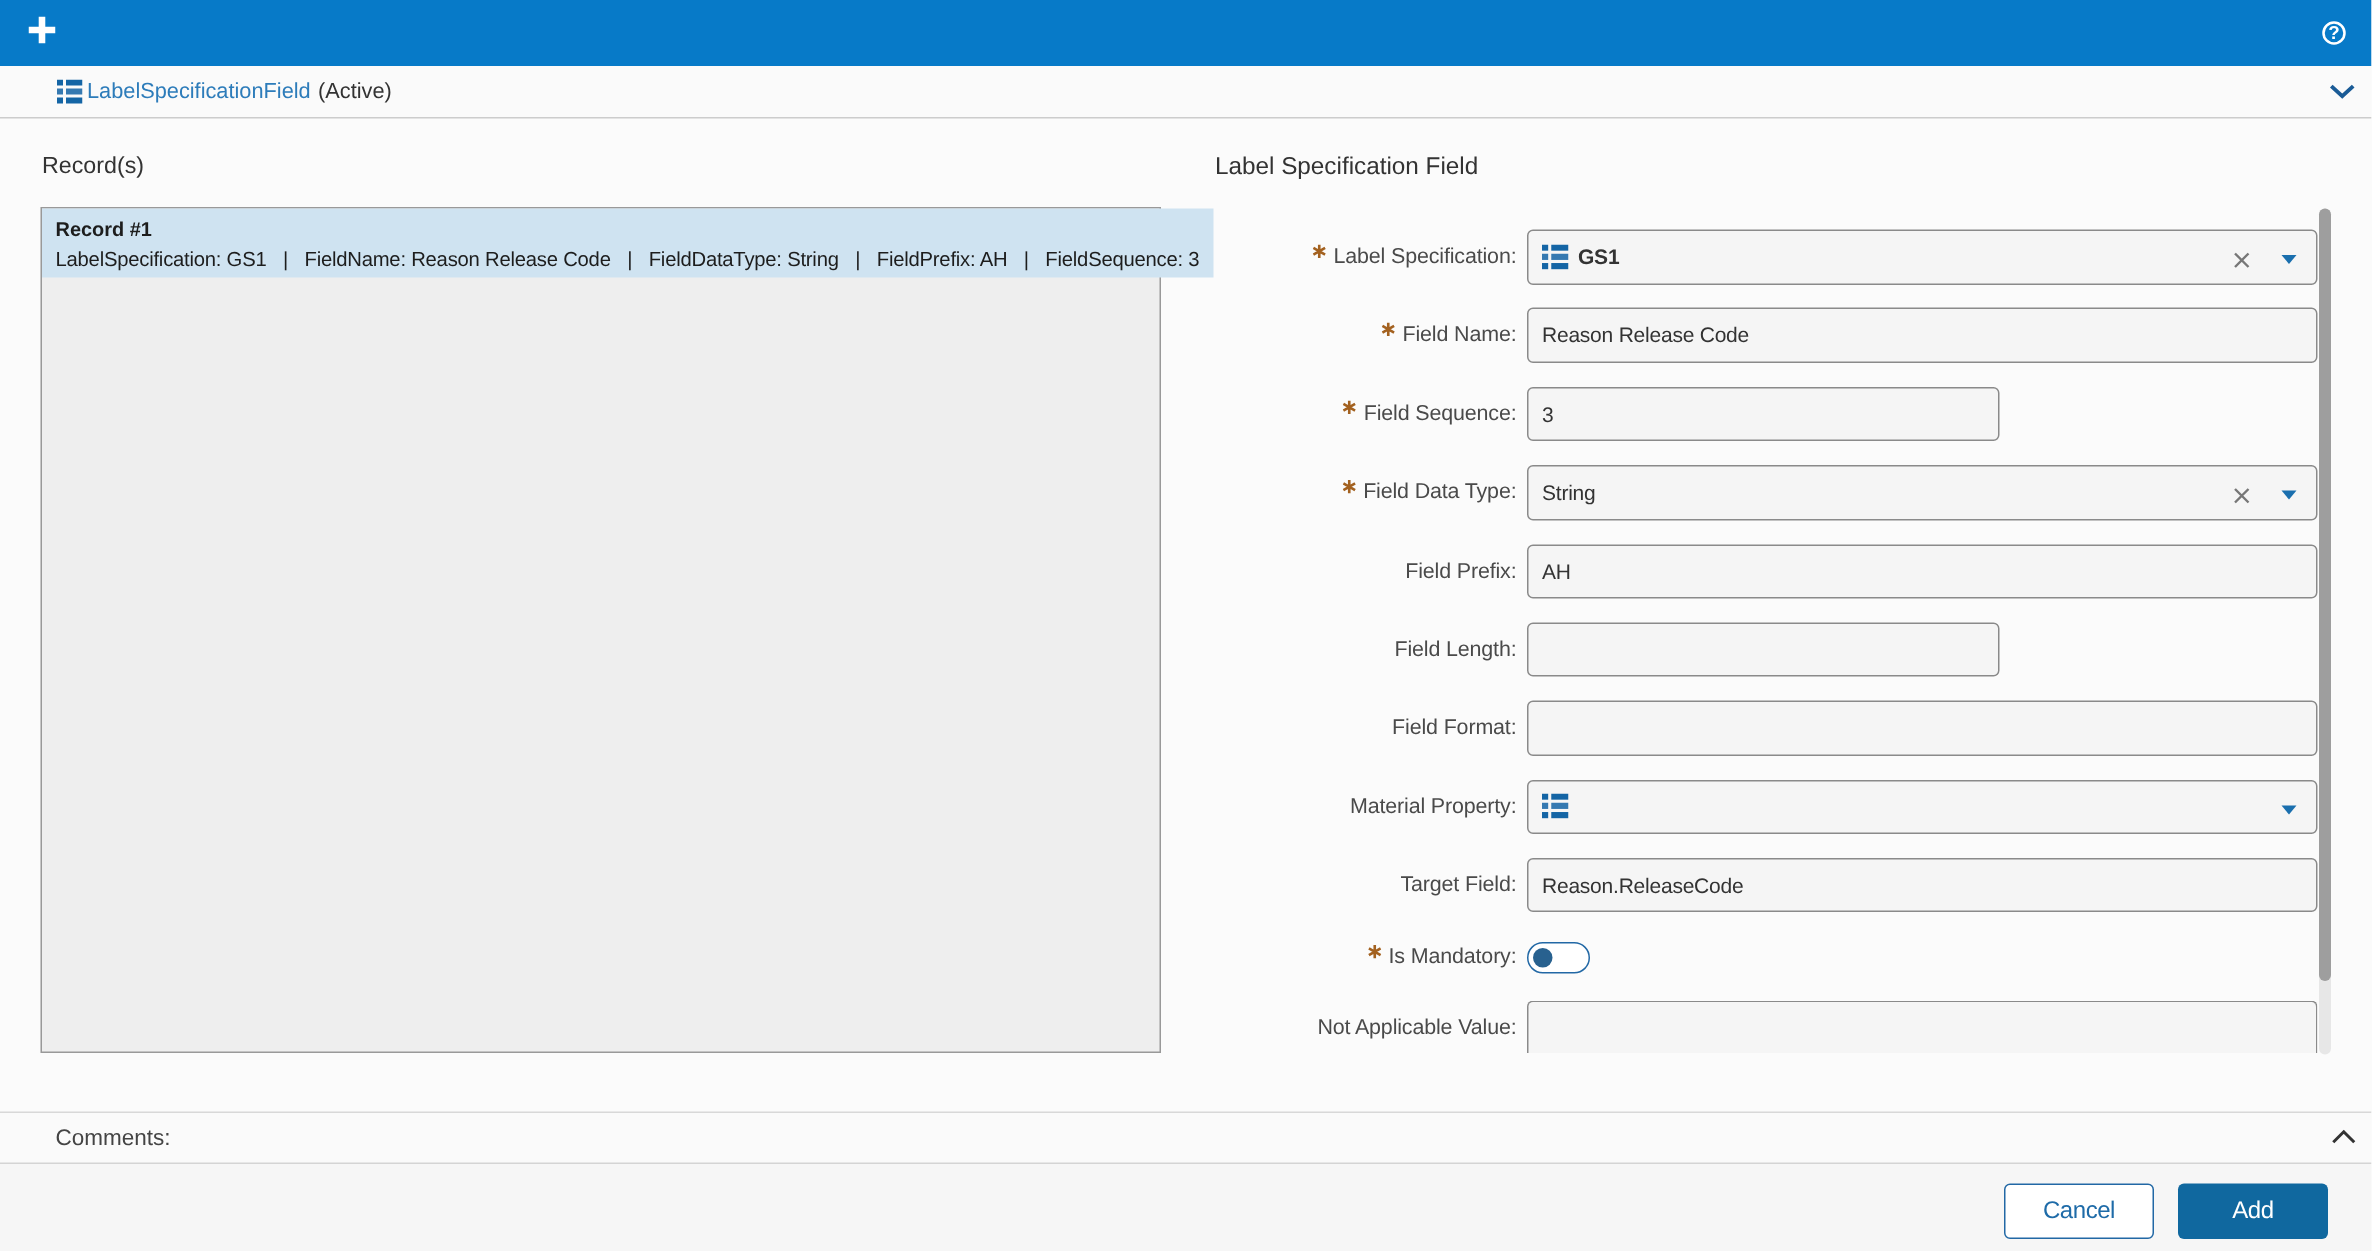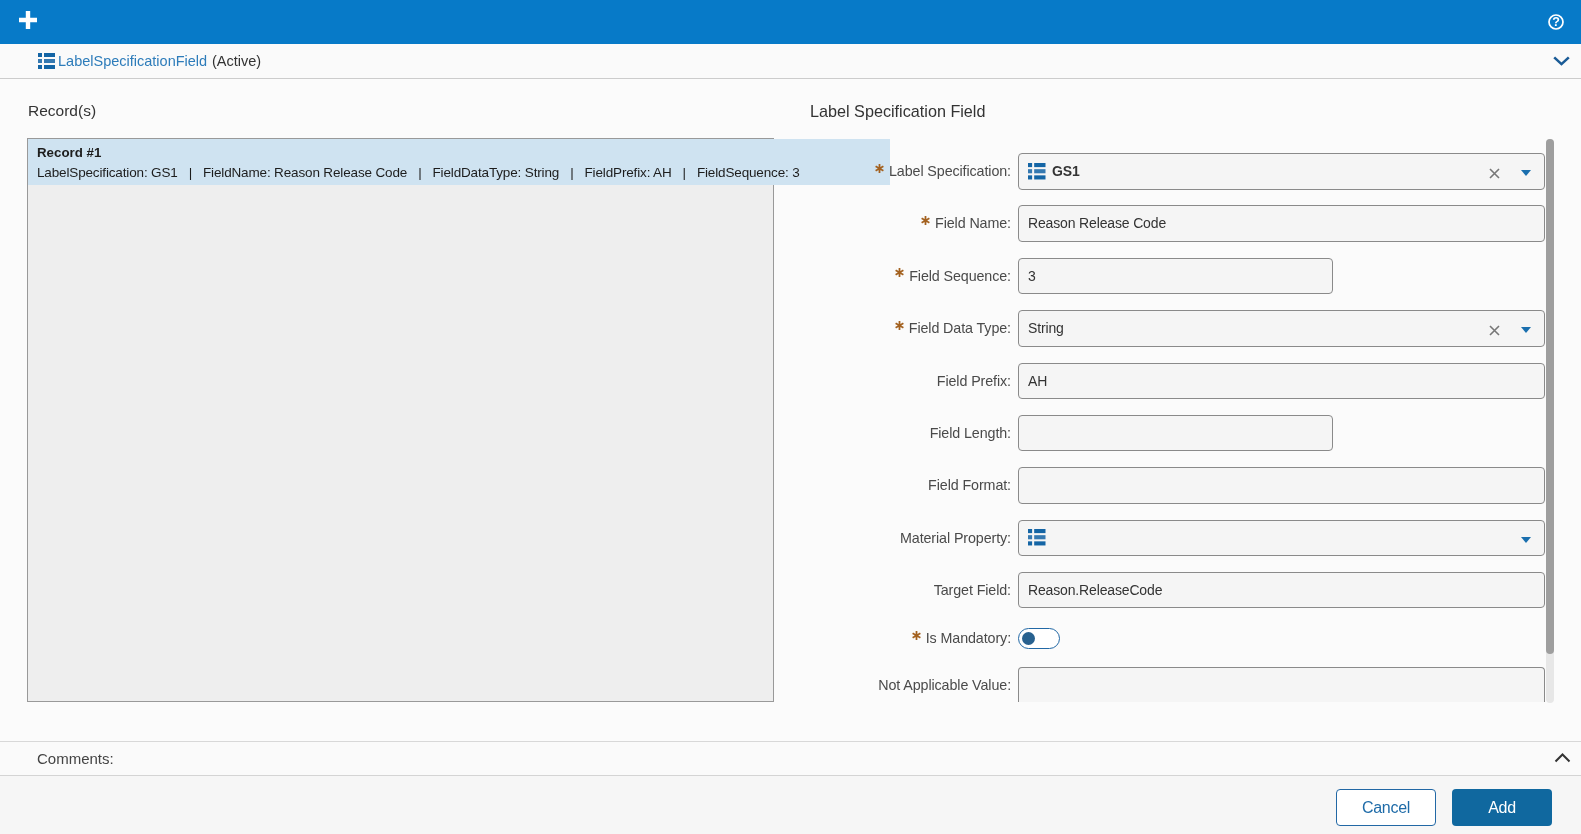--- a/index.html
+++ b/index.html
@@ -13,21 +13,21 @@
 #hdr svg { position:absolute; }
 
 
 #sub { position:absolute; left:0; top:44px; width:1581px; height:35px; background:#fafafa; border-bottom:1px solid #cccccc; }
 #sub .name { position:absolute; left:58px; top:0; line-height:34px; color:#2d7cba; font-size:14.5px; }
 #sub .active { position:absolute; left:212px; top:0; line-height:34px; color:#333; font-size:14.5px; }
 
 
 #recs-label { position:absolute; left:28px; top:101.5px; font-size:15.5px; color:#333; }
 #listbox { position:absolute; left:27px; top:138px; width:747px; height:564px; background:#eeeeee; border:1px solid #999999; }
-#row1 { position:absolute; left:0; top:0; width:862px; height:46px; background:#cfe3f1; overflow:hidden;text-align:center; }
+#row1 { position:absolute; left:0; top:0; width:781px; height:46px; background:#cfe3f1; overflow:hidden;text-align:center; }
 #row1 .t1 { position:absolute; left:9px; top:6px; font-size:13.3px; font-weight:bold; color:#1d1d1d; white-space:nowrap; }
 #row1 .t2 { position:absolute; left:9px; top:26px; font-size:13.5px; letter-spacing:-0.15px; color:#1d1d1d; white-space:nowrap; }
 #row1 .sep { display:inline-block; margin:0 11px; }
 
 
 #form-title { position:absolute; left:810px; top:101.5px; font-size:16.2px; color:#333; }
 .frow { position:absolute; left:0; height:36.5px; }
 .lab { position:absolute; left:600px; width:411px; text-align:right; font-size:14.3px; letter-spacing:-0.1px; color:#4a4a4a; line-height:36.5px; white-space:nowrap; }
 .ast { margin-right:5px; position:relative; top:-3.5px; }
 .inp { position:absolute; left:1018px; width:527px; height:36.5px; background:#f5f5f5; border:1px solid #8a8a8a; border-radius:4px; font-size:14px; letter-spacing:-0.15px; line-height:34.5px; color:#333; padding-left:9px; }

